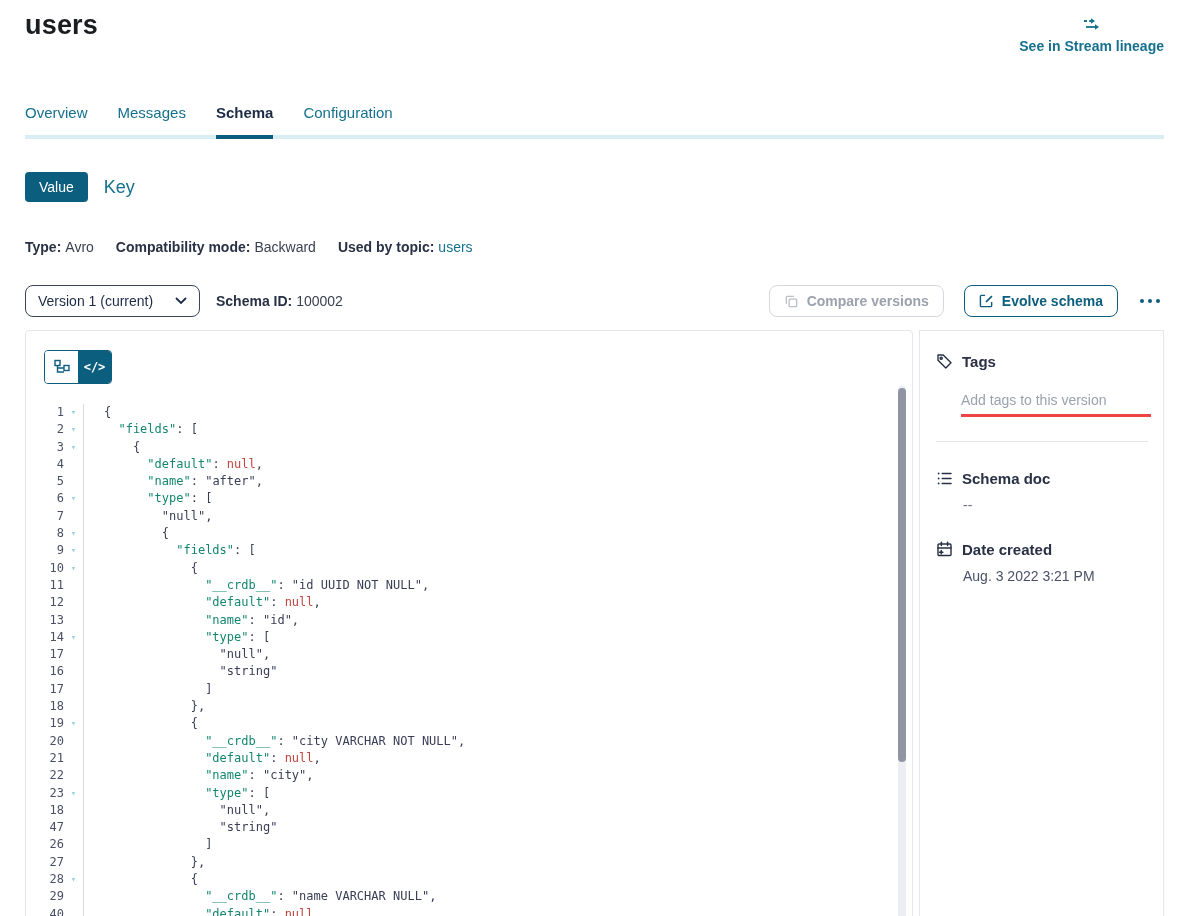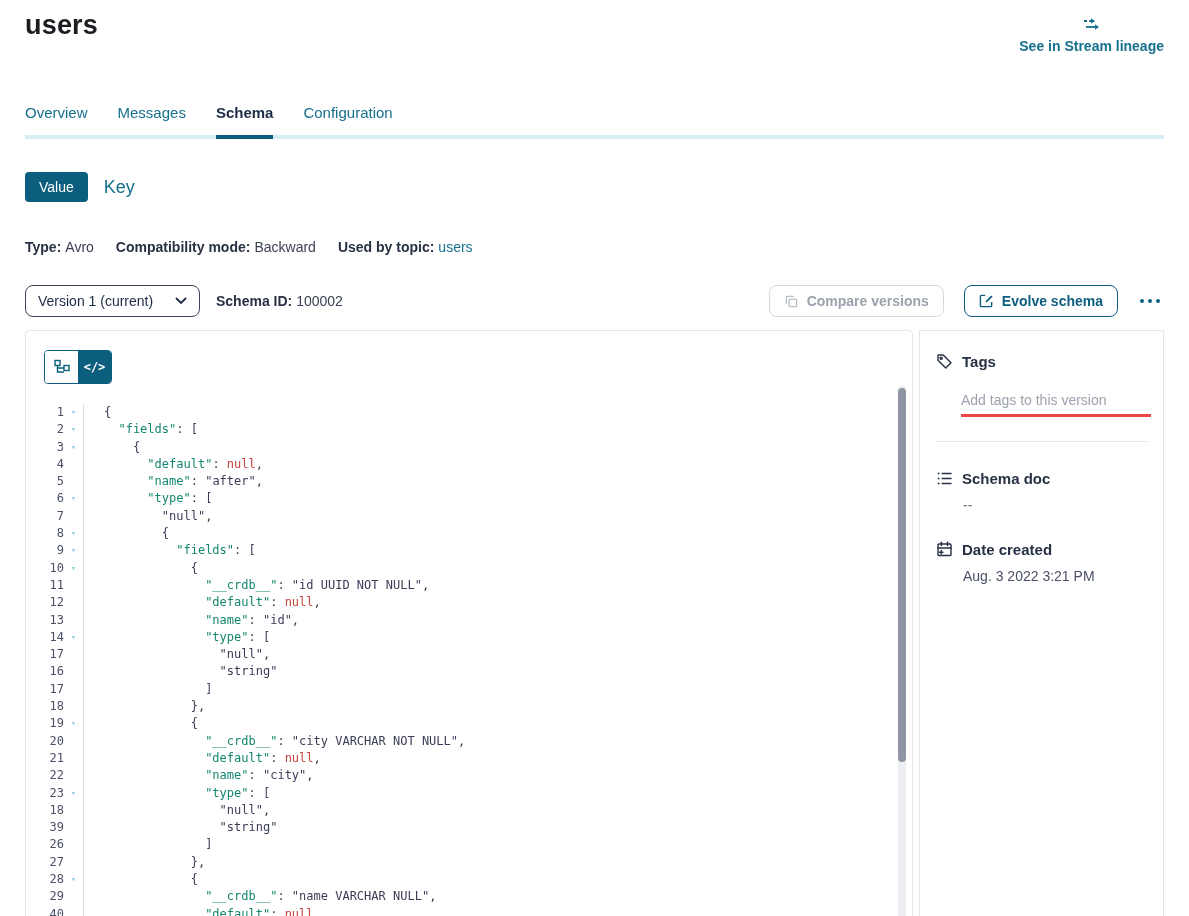--- a/index.html
+++ b/index.html
@@ -203,21 +203,21 @@
           <div class="cl"><span class="ln">17</span><span class="fa"></span><span class="cd"><span class="s">                "null"</span><span class="p">,</span></span></div>
           <div class="cl"><span class="ln">16</span><span class="fa"></span><span class="cd"><span class="s">                "string"</span></span></div>
           <div class="cl"><span class="ln">17</span><span class="fa"></span><span class="cd"><span class="p">              ]</span></span></div>
           <div class="cl"><span class="ln">18</span><span class="fa"></span><span class="cd"><span class="p">            },</span></span></div>
           <div class="cl"><span class="ln">19</span><span class="fa">▾</span><span class="cd"><span class="p">            {</span></span></div>
           <div class="cl"><span class="ln">20</span><span class="fa"></span><span class="cd"><span class="k">              "__crdb__"</span><span class="p">: </span><span class="s">"city VARCHAR NOT NULL"</span><span class="p">,</span></span></div>
           <div class="cl"><span class="ln">21</span><span class="fa"></span><span class="cd"><span class="k">              "default"</span><span class="p">: </span><span class="n">null</span><span class="p">,</span></span></div>
           <div class="cl"><span class="ln">22</span><span class="fa"></span><span class="cd"><span class="k">              "name"</span><span class="p">: </span><span class="s">"city"</span><span class="p">,</span></span></div>
           <div class="cl"><span class="ln">23</span><span class="fa">▾</span><span class="cd"><span class="k">              "type"</span><span class="p">: [</span></span></div>
           <div class="cl"><span class="ln">18</span><span class="fa"></span><span class="cd"><span class="s">                "null"</span><span class="p">,</span></span></div>
-          <div class="cl"><span class="ln">39</span><span class="fa"></span><span class="cd"><span class="s">                "string"</span></span></div>
+          <div class="cl"><span class="ln">47</span><span class="fa"></span><span class="cd"><span class="s">                "string"</span></span></div>
           <div class="cl"><span class="ln">26</span><span class="fa"></span><span class="cd"><span class="p">              ]</span></span></div>
           <div class="cl"><span class="ln">27</span><span class="fa"></span><span class="cd"><span class="p">            },</span></span></div>
           <div class="cl"><span class="ln">28</span><span class="fa">▾</span><span class="cd"><span class="p">            {</span></span></div>
           <div class="cl"><span class="ln">29</span><span class="fa"></span><span class="cd"><span class="k">              "__crdb__"</span><span class="p">: </span><span class="s">"name VARCHAR NULL"</span><span class="p">,</span></span></div>
           <div class="cl"><span class="ln">40</span><span class="fa"></span><span class="cd"><span class="k">              "default"</span><span class="p">: </span><span class="n">null</span><span class="p">,</span></span></div>
           <div class="cl"><span class="ln">31</span><span class="fa"></span><span class="cd"><span class="k">              "name"</span><span class="p">: </span><span class="s">"name"</span><span class="p">,</span></span></div>
         </div>
 
       <div class="sb-track">
         <div class="sb-thumb"></div>

